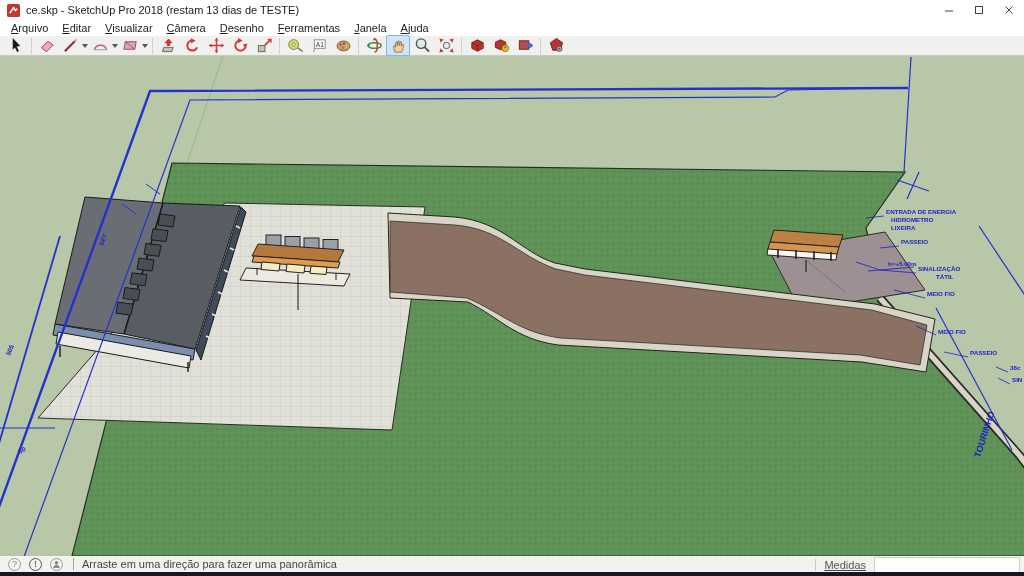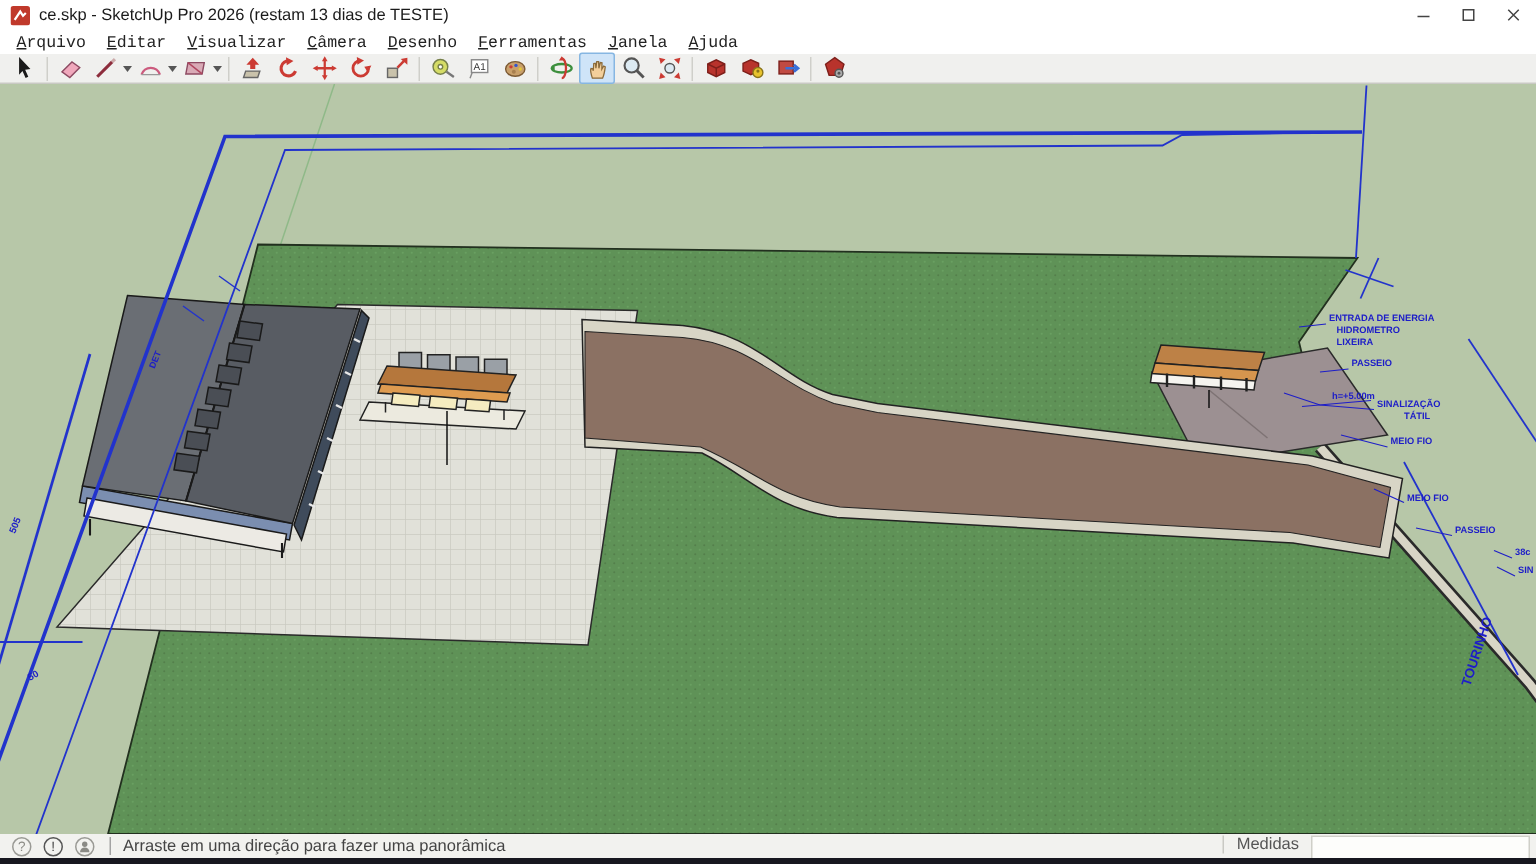--- a/index.html
+++ b/index.html
@@ -8,21 +8,21 @@
 
   
   #titlebar{position:absolute;left:0;top:0;width:1024px;height:20px;background:#ffffff;
     display:flex;align-items:center;font-size:11px;color:#1a1a1a;}
   #logo{width:13px;height:13px;margin:0 6px 0 7px;}
   #wincontrols{position:absolute;right:0;top:0;height:20px;display:flex;}
   .wbtn{width:30px;height:20px;display:flex;align-items:center;justify-content:center;color:#444;}
 
   
   #menubar{position:absolute;left:0;top:20px;width:1024px;height:16px;background:#ffffff;
-    display:flex;align-items:flex-end;font-size:11px;color:#222;padding-left:4px;box-sizing:border-box;font-family:Liberation Mono, monospace;}
+    display:flex;align-items:center;font-size:11px;color:#222;padding-left:4px;box-sizing:border-box;}
   .mi{padding:1px 7px;cursor:default;}
   .mi .ul{text-decoration:underline;}
 
   
   #toolbar{position:absolute;left:0;top:36px;width:1024px;height:20px;background:#f0f0ee;
     border-bottom:1px solid #c9c9c4;display:flex;align-items:center;padding-left:4px;box-sizing:border-box;}
   .tbtn{width:22px;height:19px;display:flex;align-items:center;justify-content:center;border:1px solid transparent;border-radius:2px;}
   .tbtn.wide{width:30px;justify-content:flex-start;padding-left:2px;box-sizing:border-box;}
   .tbtn svg{width:17px;height:17px;flex:none;}
   .tbtn.active{background:#cfe4f8;border-color:#86b6e2;}
@@ -36,37 +36,37 @@
 
   
   #statusbar{position:absolute;left:0;top:556px;width:1024px;height:16px;background:#f2f2ef;
     display:flex;align-items:center;font-size:11px;color:#444;}
   .sicon{width:13px;height:13px;border:1px solid #9a9a95;border-radius:50%;margin-left:8px;
     display:flex;align-items:center;justify-content:center;font-size:9px;color:#8a8a85;box-sizing:border-box;}
   .sicon.q::before{content:"?";}
   .sicon.i{border-color:#555;color:#444;}
   .sicon.i::before{content:"!";}
   #statushint{margin-left:10px;border-left:1px solid #a3a3a3;padding-left:8px;height:12px;line-height:12px;}
-  #measures{position:absolute;right:4px;top:1px;display:flex;align-items:flex-start;}
+  #measures{position:absolute;right:4px;top:1px;display:flex;align-items:center;text-decoration:underline;}
   #measures .lbl{border-left:1px solid #c9c9c4;padding:0 8px;color:#555;}
   #measures input{width:140px;height:12px;border:1px solid #cfcfc8;background:#fdfdfb;font-size:10px;}
 
   #bottomstrip{position:absolute;left:0;top:572px;width:1024px;height:4px;background:#17171f;}
 </style>
 </head>
 <body>
 
 <div id="app">
 
   <div id="titlebar">
     <svg id="logo" viewBox="0 0 14 14">
       <rect x="0" y="0" width="14" height="14" rx="2" fill="#c0392b"></rect>
       <path d="M3 10 L7 4 L9 7 L11 5" stroke="#fff" stroke-width="1.6" fill="none"></path>
     </svg>
-    <span>ce.skp - SketchUp Pro 2026 (restam 13 dias de TESTE)</span>
+    <span>ce.skp - SketchUp Pro 2018 (restam 13 dias de TESTE)</span>
     <div id="wincontrols">
       <div class="wbtn">
         <svg width="10" height="10" viewBox="0 0 10 10">
             <line x1="1" y1="6" x2="9" y2="6" stroke="#444" stroke-width="1"></line>
           </svg>
       </div>
       <div class="wbtn">
         <svg width="10" height="10" viewBox="0 0 10 10">
             <rect x="1.5" y="1.5" width="7" height="7" fill="none" stroke="#444" stroke-width="1"></rect>
           </svg>

